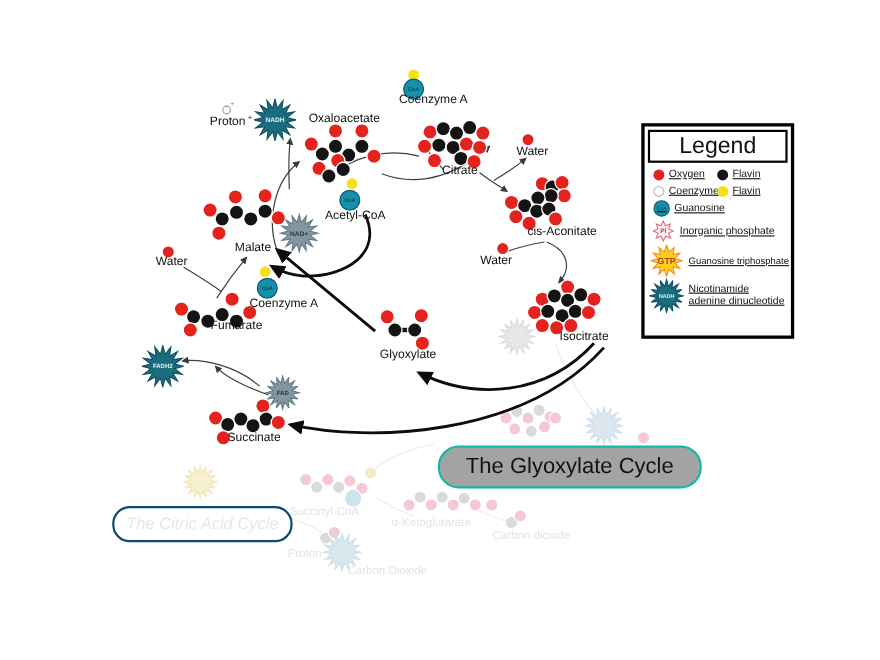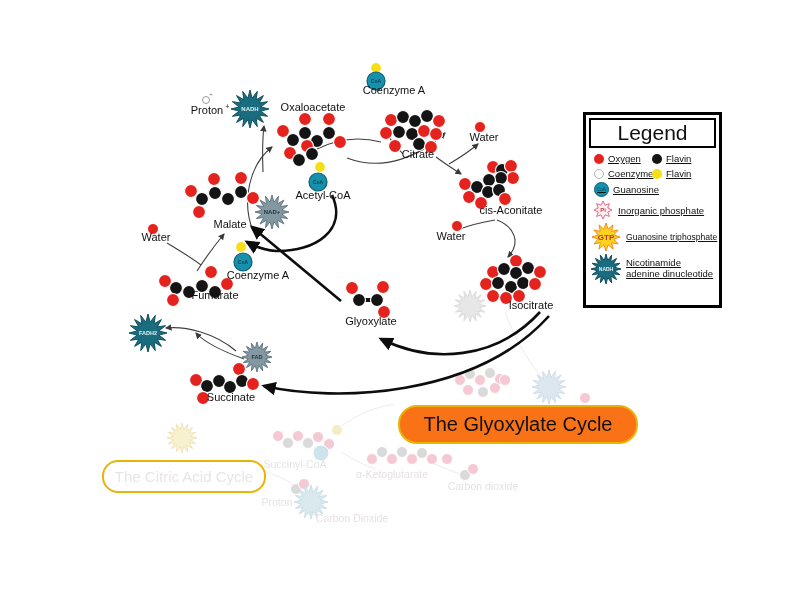--- a/index.html
+++ b/index.html
@@ -5,25 +5,25 @@
   html,body{margin:0;padding:0;background:#fff;}
   body{font-family:"Liberation Sans", sans-serif;}
   #stage{position:relative;width:800px;height:600px;background:#fff;overflow:hidden;}
   #scene{position:absolute;left:0;top:0;}
   svg text{font-family:"Liberation Sans", sans-serif;}
   .mol-label{font-size:11px;fill:#111;}
   .ghost-label{font-size:10.5px;fill:#e7e2e2;}
   .ar{fill:none;stroke:#3f3f3f;stroke-width:1.1;}
   .arb{fill:none;stroke:#0d0d0d;stroke-width:2.6;}
   .gar{fill:none;stroke:#ececec;stroke-width:1;}
-  .title-pill{position:absolute;left:398px;top:405px;width:236px;height:35px;border:2px solid #eab308;
-    border-radius:19px;background:#f97316;display:flex;align-items:center;justify-content:center;
+  .title-pill{position:absolute;left:398px;top:405px;width:236px;height:35px;border:2px solid #14b8a6;
+    border-radius:19px;background:#a3a3a3;display:flex;align-items:center;justify-content:center;
     font-size:20px;color:#111;}
-  .ghost-pill{position:absolute;left:102px;top:460px;width:160px;height:29px;border:2px solid #eab308;
-    border-radius:16px;display:flex;align-items:center;justify-content:center;font-size:15px;color:#eae5e5;}
+  .ghost-pill{position:absolute;left:102px;top:460px;width:160px;height:29px;border:2px solid #0c4a6e;
+    border-radius:16px;display:flex;align-items:center;justify-content:center;font-size:15px;color:#eae5e5;font-style:italic;}
   .legend{position:absolute;left:583px;top:112px;width:133px;height:190px;border:3px solid #000;background:#fff;}
   .legend-title{margin:3px;border:2px solid #000;text-align:center;font-size:21px;color:#111;padding:1px 0;}
   .lgrow{position:absolute;display:flex;align-items:center;gap:4px;font-size:9.5px;color:#111;white-space:nowrap;text-decoration:underline;}
   .lgrow .wrap{white-space:normal;line-height:1.12;}
   .dot{display:inline-block;width:10px;height:10px;border-radius:50%;flex:0 0 auto;}
   .coabadge{display:inline-flex;width:13px;height:13px;border-radius:50%;background:#1591ad;border:1px solid #0d5c72;
     align-items:center;justify-content:center;font-size:4.5px;color:#083945;flex:0 0 auto;}
   .lgstar{flex:0 0 auto;}
 </style>
 </head>

